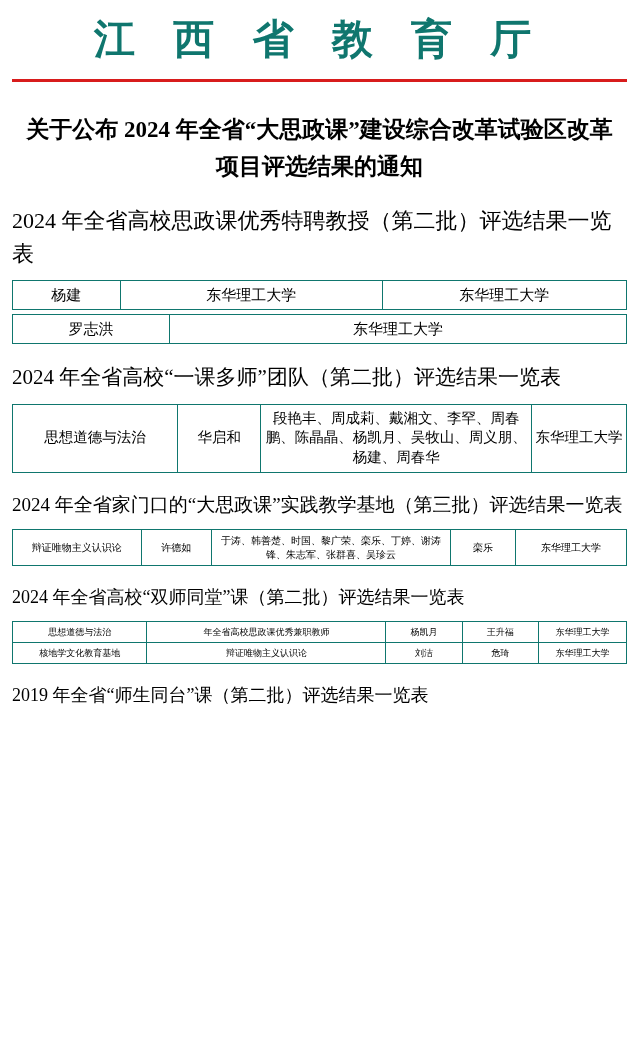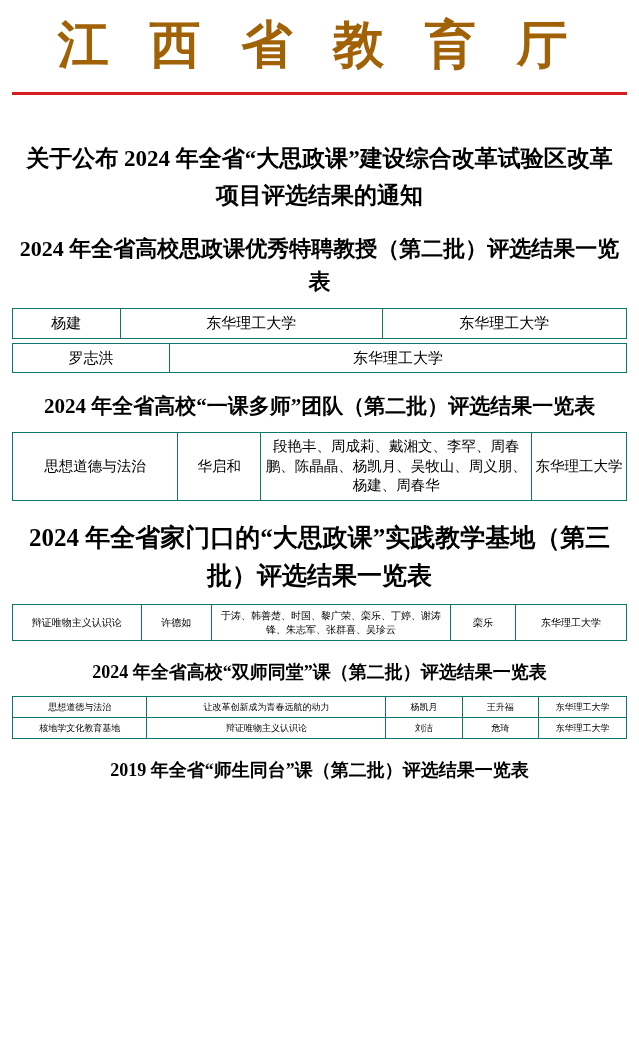--- a/index.html
+++ b/index.html
@@ -21,55 +21,55 @@
     box-sizing: border-box;
     padding: 0 12px;
   }
 
   
   .masthead {
     text-align: center;
     padding-top: 14px;
   }
   .masthead-title {
-    color: #a16207;
+    color: #0f766e;
     font-weight: bold;
-    font-size: 51px;
+    font-size: 41px;
     letter-spacing: 14px;
     line-height: 1.25;
     font-family: "Liberation Serif", "DejaVu Serif", serif;
     white-space: nowrap;
   }
   .masthead-rule {
     margin: 14px 0 0 0;
     height: 3px;
     background: #d81c1c;
     width: 100%;
   }
 
   
   .doc-title {
-    margin-top: 46px;
+    margin-top: 30px;
     text-align: center;
     font-weight: bold;
     font-size: 23px;
     line-height: 1.6;
     padding: 0 6px;
   }
 
   
   .sec-title {
-    text-align: center;
-    font-weight: bold;
+    text-align: left;
+    font-weight: normal;
     line-height: 1.5;
     margin: 18px 0 10px 0;
   }
   .sec-title.sz1 { font-size: 22px; }
   .sec-title.sz2 { font-size: 21px; }
-  .sec-title.sz3 { font-size: 25px; }
+  .sec-title.sz3 { font-size: 19px; }
   .sec-title.sz4 { font-size: 18px; }
 
   
   table.grid {
     width: 100%;
     border-collapse: collapse;
     table-layout: fixed;
     margin: 0 auto 4px auto;
   }
   table.grid td {
@@ -140,21 +140,21 @@
       <td style="width:18%">东华理工大学</td>
     </tr>
   </tbody>
     </table>
 
   <div class="sec-title sz4">2024 年全省高校“双师同堂”课（第二批）评选结果一览表</div>
   <table class="grid t-9">
     <tbody>
         <tr>
       <td style="width:22%">思想道德与法治</td>
-      <td style="width:40%">让改革创新成为青春远航的动力</td>
+      <td style="width:40%">年全省高校思政课优秀兼职教师</td>
       <td style="width:12%">杨凯月</td>
       <td style="width:12%">王升福</td>
       <td style="width:14%">东华理工大学</td>
     </tr>
     <tr>
       <td>核地学文化教育基地</td>
       <td>辩证唯物主义认识论</td>
       <td>刘洁</td>
       <td>危琦</td>
       <td>东华理工大学</td>

